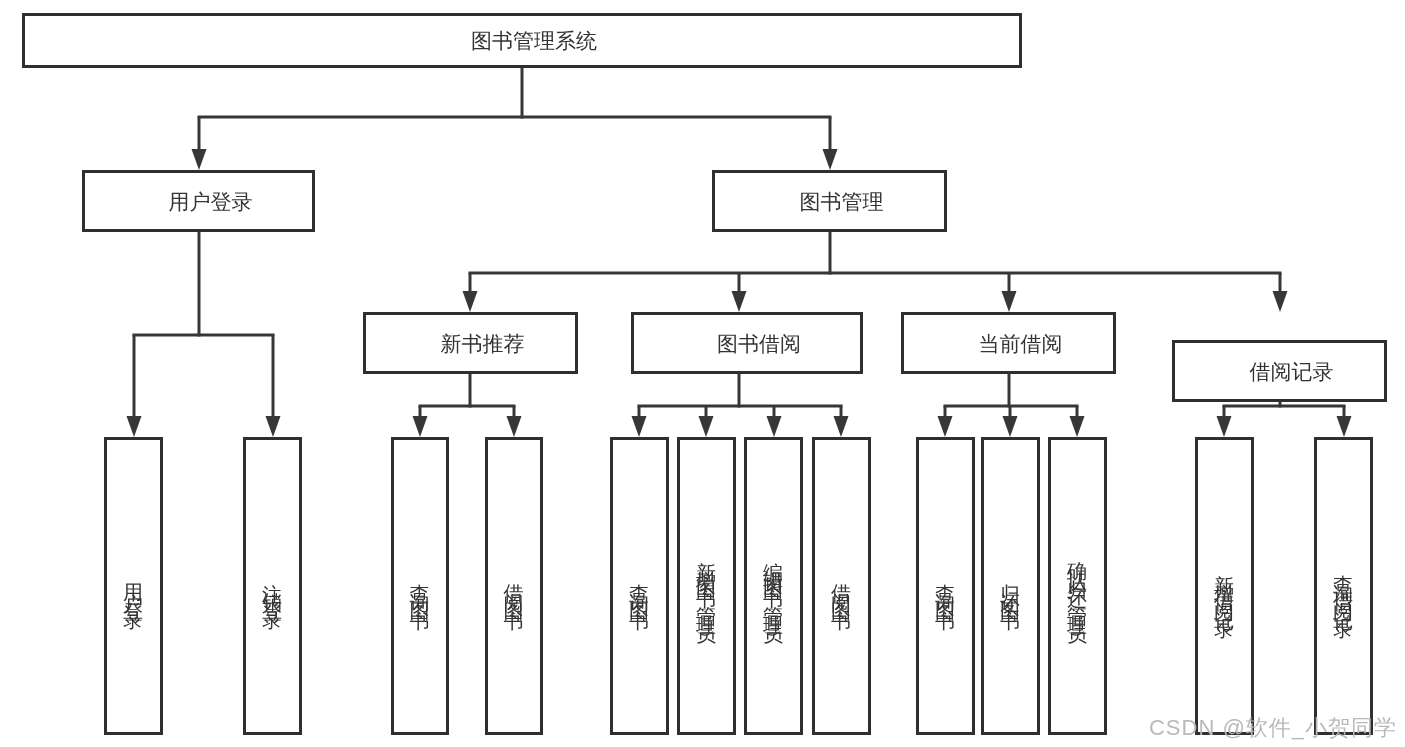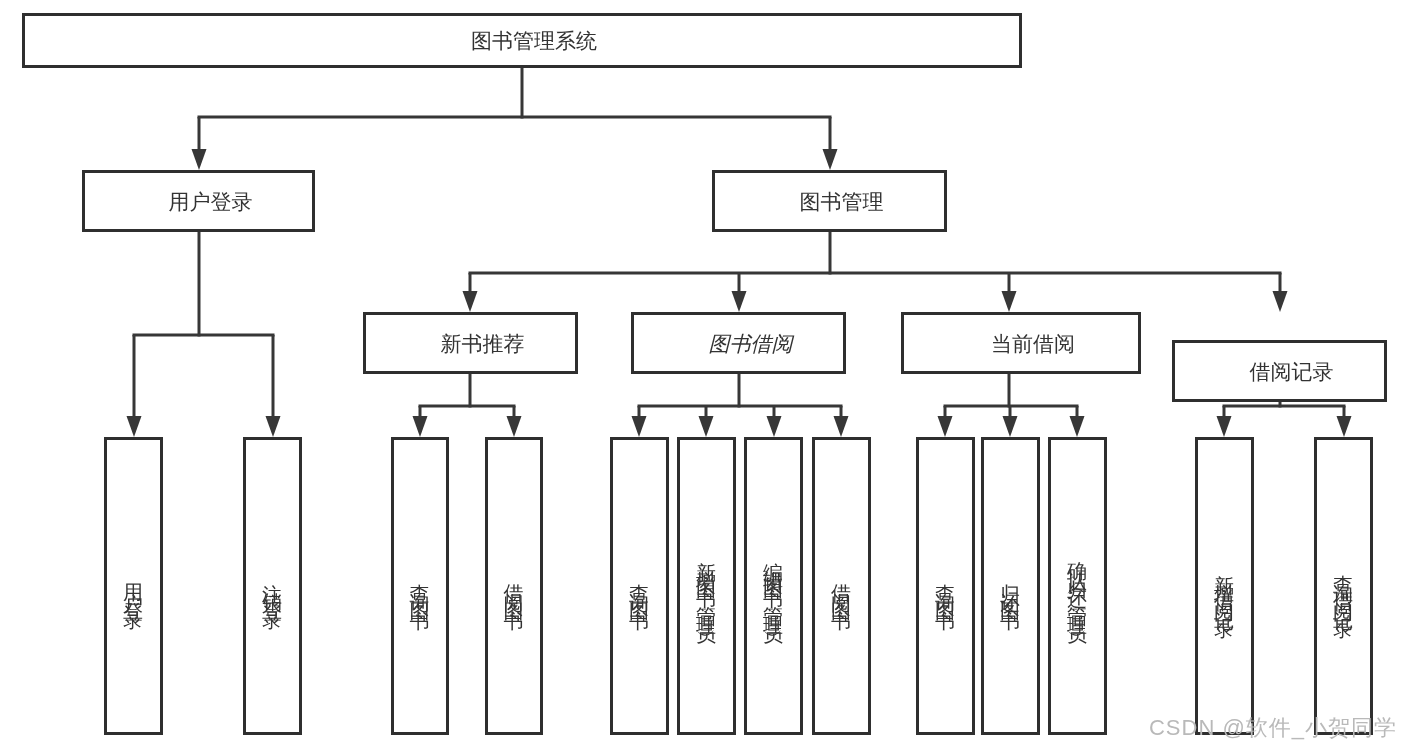--- a/index.html
+++ b/index.html
@@ -112,22 +112,22 @@
       <polygon points="1336.5,416 1351.5,416 1344,437"></polygon>
     </g>
   </svg>
 
   <div class="node" style="left:22px;top:13px;width:1000px;height:55px;">图书管理系统</div>
 
   <div class="node" style="left:82px;top:170px;width:233px;height:62px;">用户登录</div>
   <div class="node" style="left:363px;top:312px;width:215px;height:62px;">新书推荐</div>
 
   <div class="node" style="left:712px;top:170px;width:235px;height:62px;">图书管理</div>
-  <div class="node" style="left:631px;top:312px;width:215px;height:62px;font-style:italic;">图书借阅</div>
-  <div class="node" style="left:901px;top:312px;width:240px;height:62px;">当前借阅</div>
+  <div class="node" style="left:631px;top:312px;width:232px;height:62px;">图书借阅</div>
+  <div class="node" style="left:901px;top:312px;width:215px;height:62px;">当前借阅</div>
   <div class="node" style="left:1172px;top:312px;width:215px;height:62px;margin-top:28px;">借阅记录</div>
 
   <div class="vnode" style="left:104px;">用户登录</div>
   <div class="vnode" style="left:243px;">注销登录</div>
 
   <div class="vnode" style="left:391px;width:58px;">查询图书</div>
   <div class="vnode" style="left:485px;width:58px;">借阅图书</div>
 
   <div class="vnode" style="left:610px;">查询图书</div>
   <div class="vnode" style="left:677px;">新增图书（管理员）</div>

